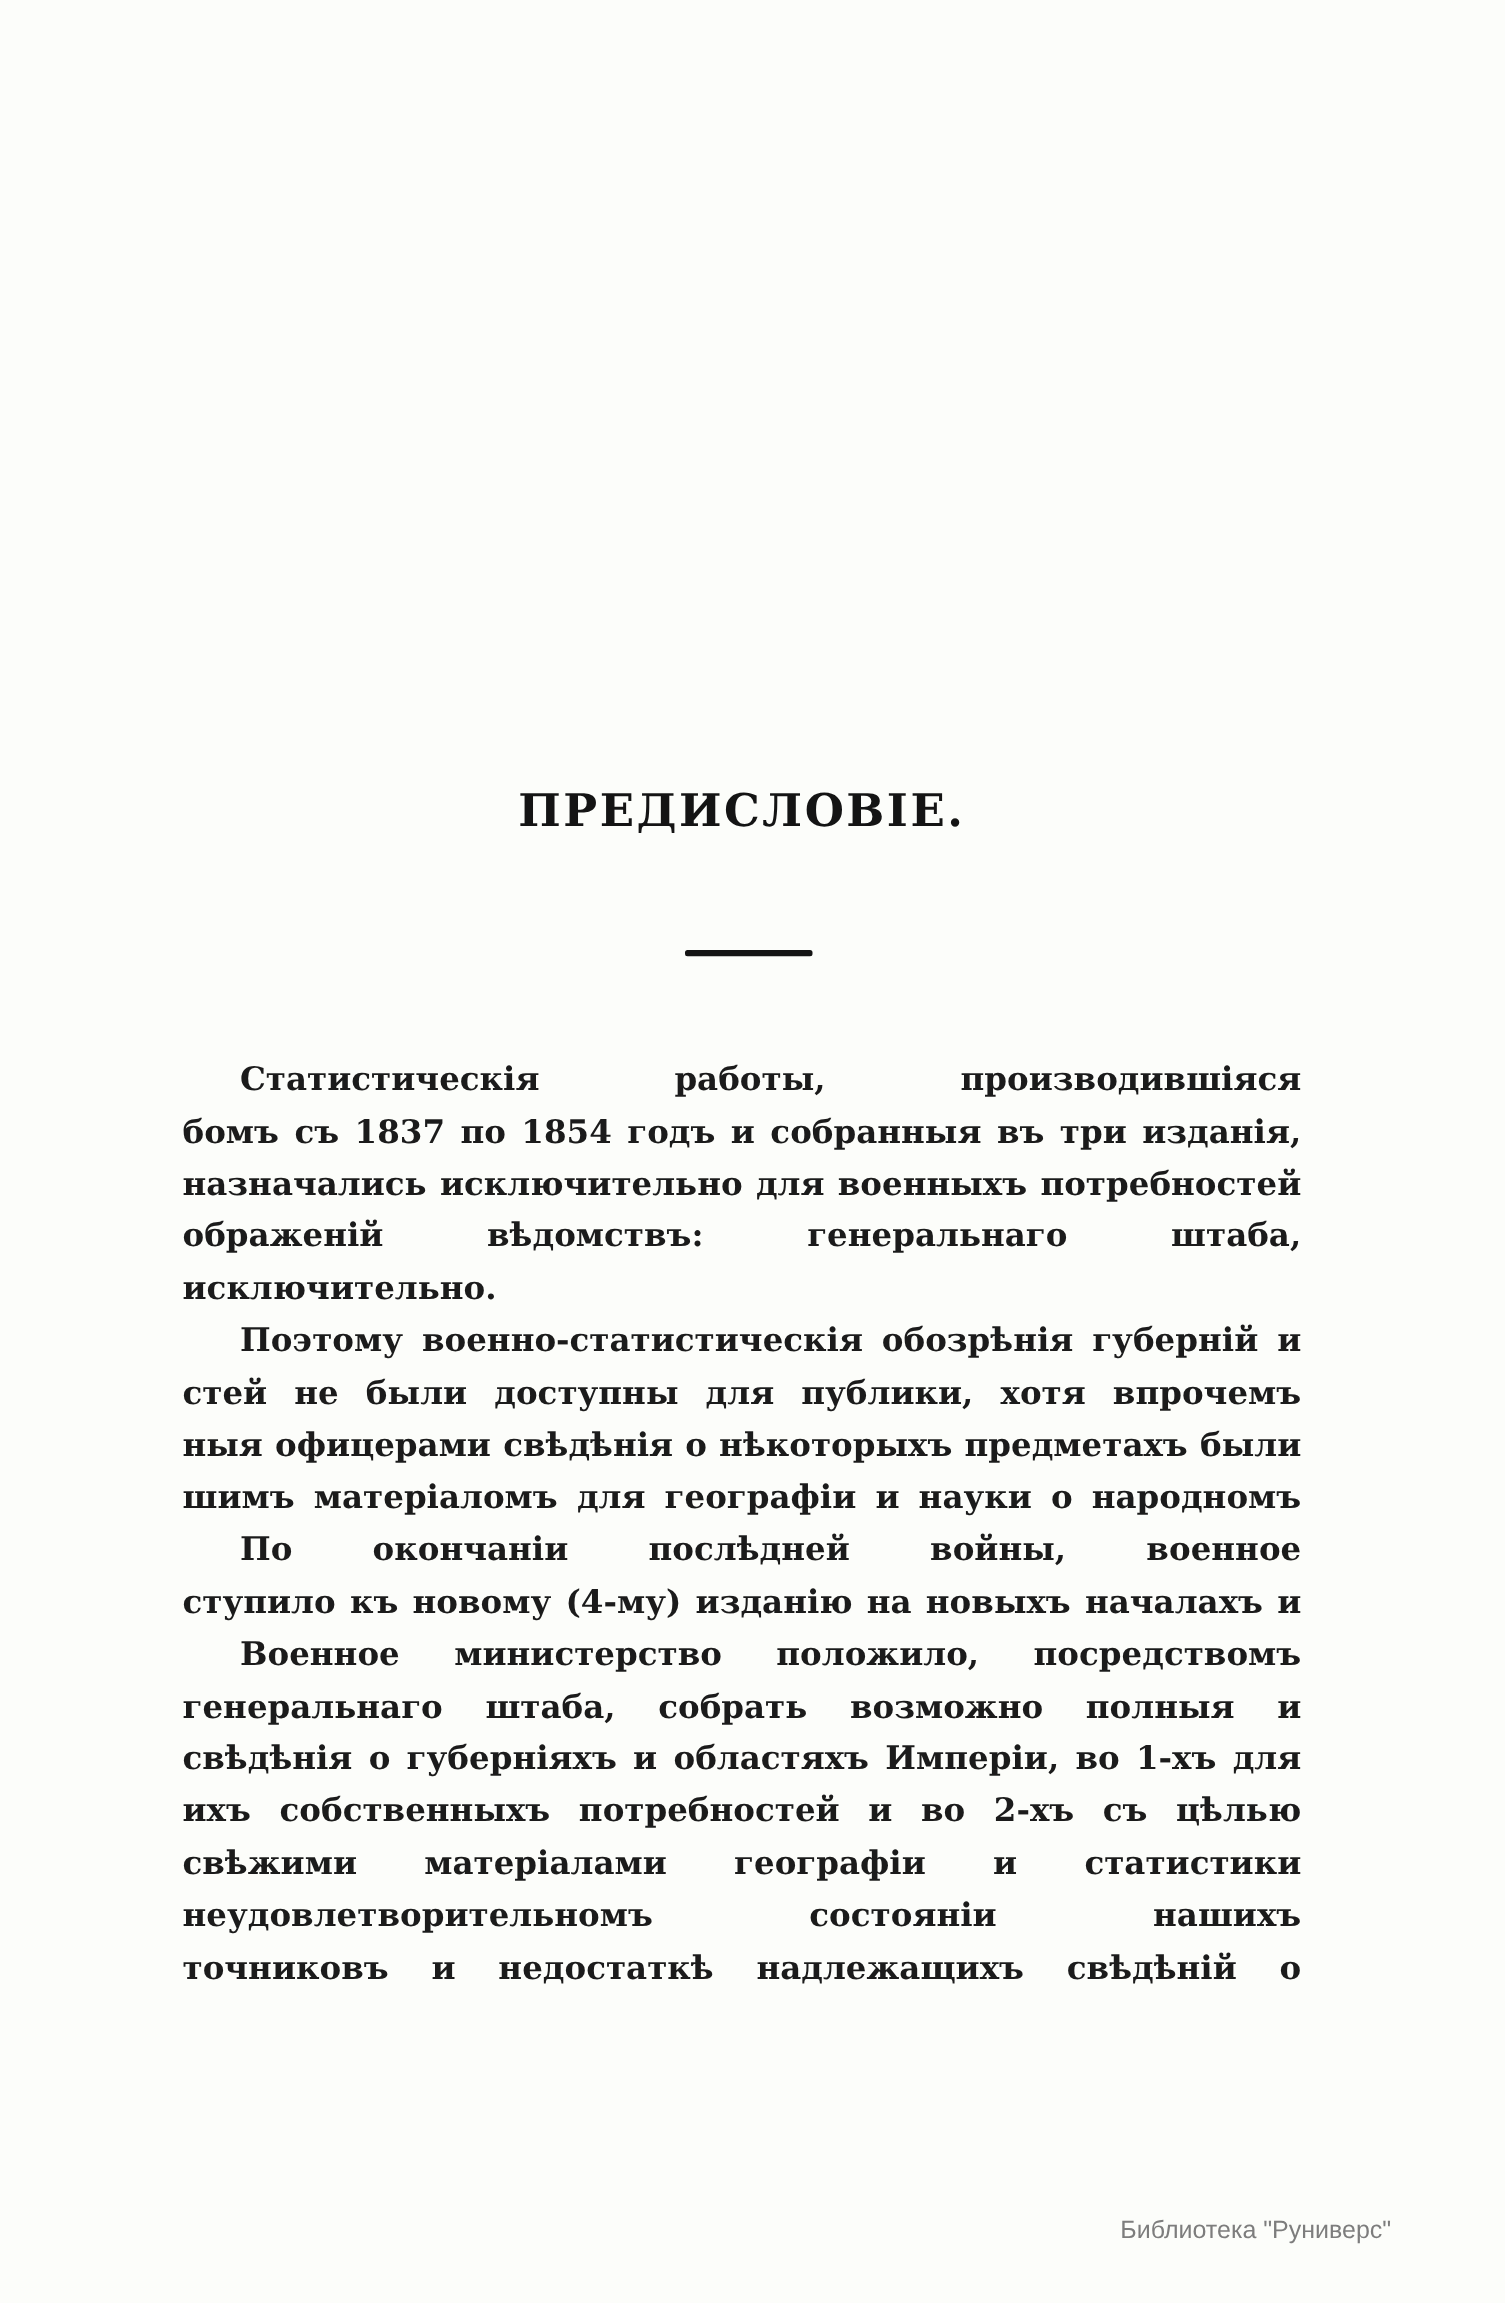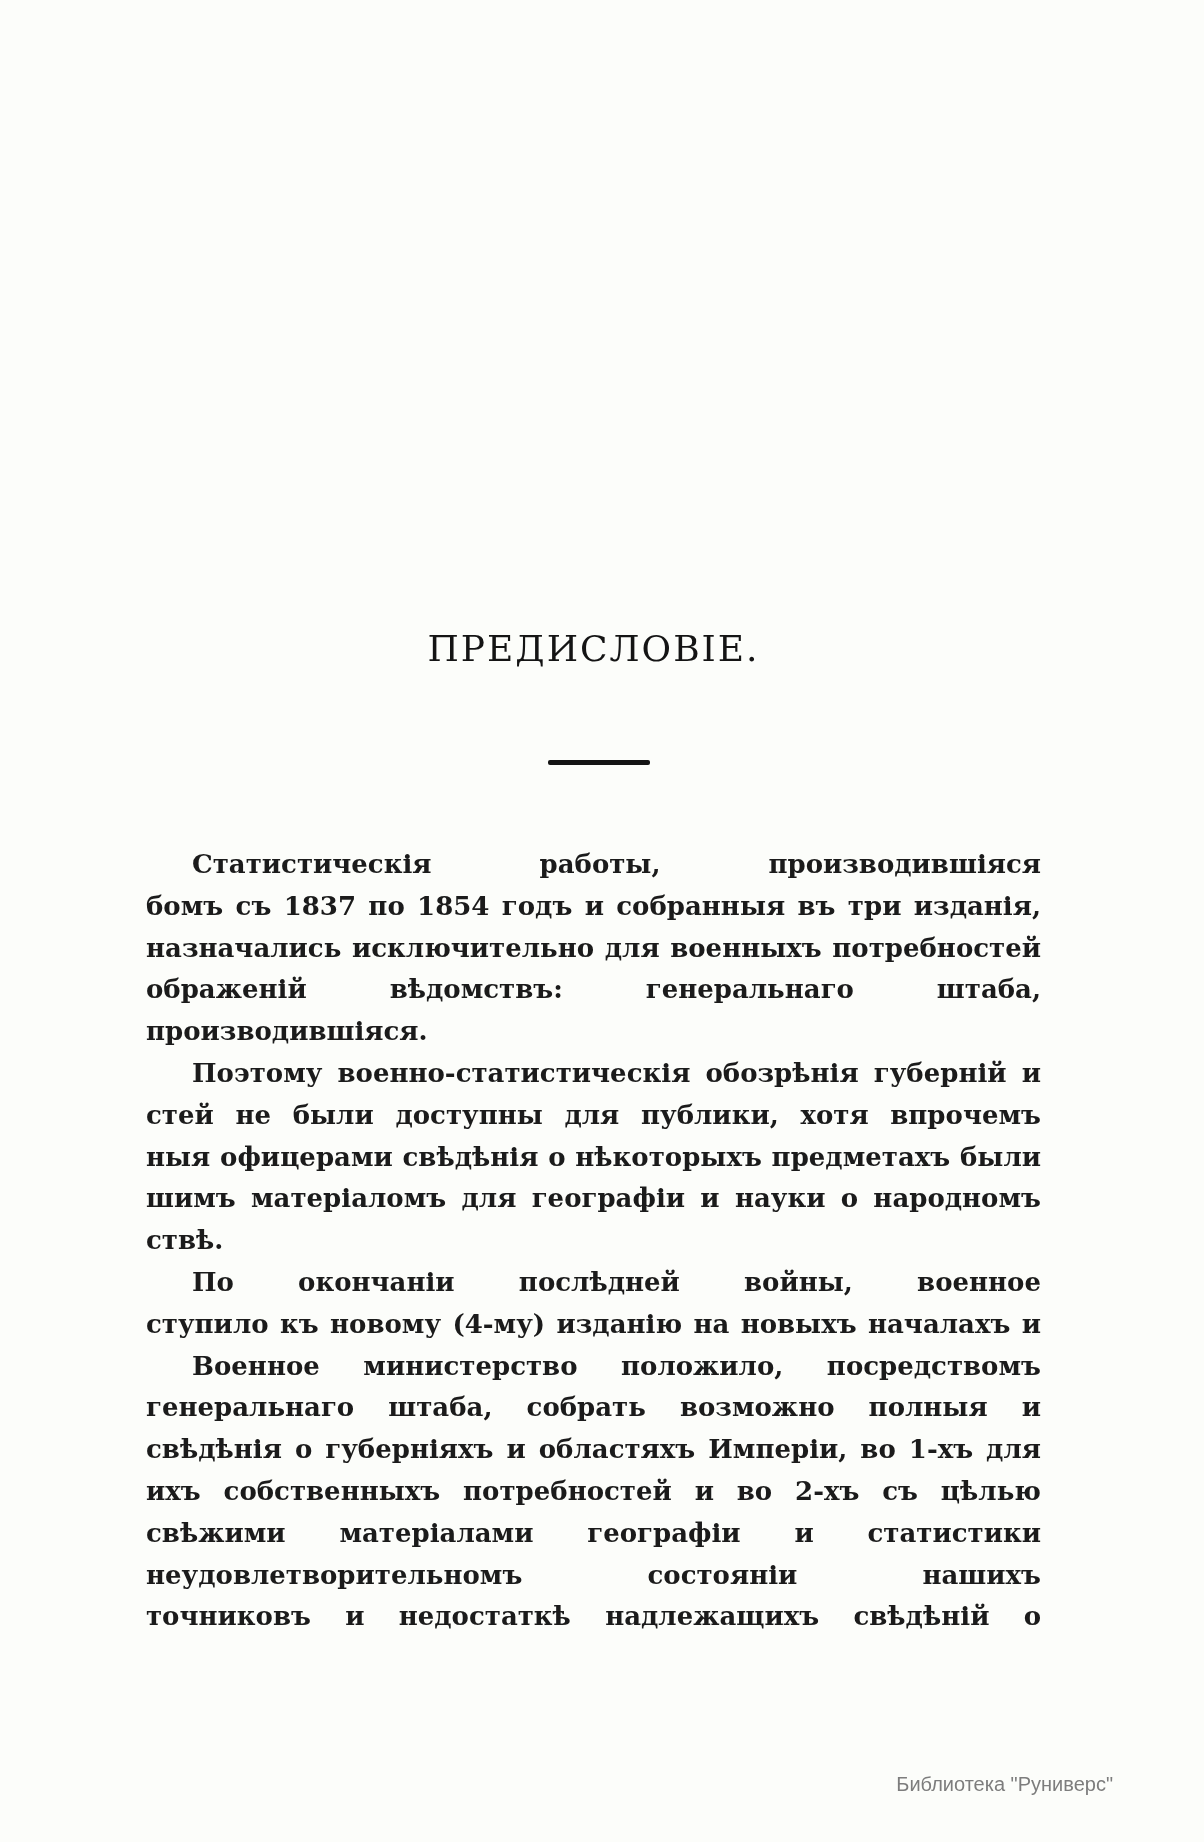--- a/index.html
+++ b/index.html
@@ -17,21 +17,21 @@
     font-family: "DejaVu Serif", serif;
     color: #191919;
   }
   .preface-title {
     position: absolute;
     top: 628px;
     left: 146px;
     width: 895px;
     text-align: center;
     font-size: 36px;
-    font-weight: normal;
+    font-weight: bold;
     letter-spacing: 2px;
     color: #141414;
     white-space: nowrap;
   }
   .divider-rule {
     position: absolute;
     top: 760px;
     left: 548px;
     width: 102px;
     height: 5px;
@@ -78,26 +78,25 @@
 <div class="page">
   <div class="preface-title">ПРЕДИСЛОВІЕ.</div>
 
   <div class="divider-rule"></div>
 
   <div class="text-block">
       <div class="line indent">Статистическія работы, производившіяся генеральнымъ шта-</div>
       <div class="line">бомъ съ 1837 по 1854 годъ и собранныя въ три изданія, пред-</div>
       <div class="line">назначались исключительно для военныхъ потребностей и со-</div>
       <div class="line">ображеній вѣдомствъ: генеральнаго штаба, провіантскаго и ком-</div>
-      <div class="line para-end">производившіяся.</div>
+      <div class="line para-end">исключительно.</div>
       <div class="line indent">Поэтому военно-статистическія обозрѣнія губерній и обла-</div>
       <div class="line">стей не были доступны для публики, хотя впрочемъ собран-</div>
       <div class="line">ныя офицерами свѣдѣнія о нѣкоторыхъ предметахъ были хоро-</div>
       <div class="line">шимъ матеріаломъ для географіи и науки о народномъ богат-</div>
-      <div class="line para-end">ствѣ.</div>
       <div class="line indent">По окончаніи послѣдней войны, военное министерство при-</div>
       <div class="line">ступило къ новому (4-му) изданію на новыхъ началахъ и въ</div>
       <div class="line indent">Военное министерство положило, посредствомъ офицеровъ</div>
       <div class="line">генеральнаго штаба, собрать возможно полныя и достовѣрныя</div>
       <div class="line">свѣдѣнія о губерніяхъ и областяхъ Имперіи, во 1-хъ для сво-</div>
       <div class="line">ихъ собственныхъ потребностей и во 2-хъ съ цѣлью обогащенія</div>
       <div class="line">свѣжими матеріалами географіи и статистики государства. При</div>
       <div class="line">неудовлетворительномъ состояніи нашихъ статистическихъ ис-</div>
       <div class="line">точниковъ и недостаткѣ надлежащихъ свѣдѣній о состояніи</div>
     </div>

